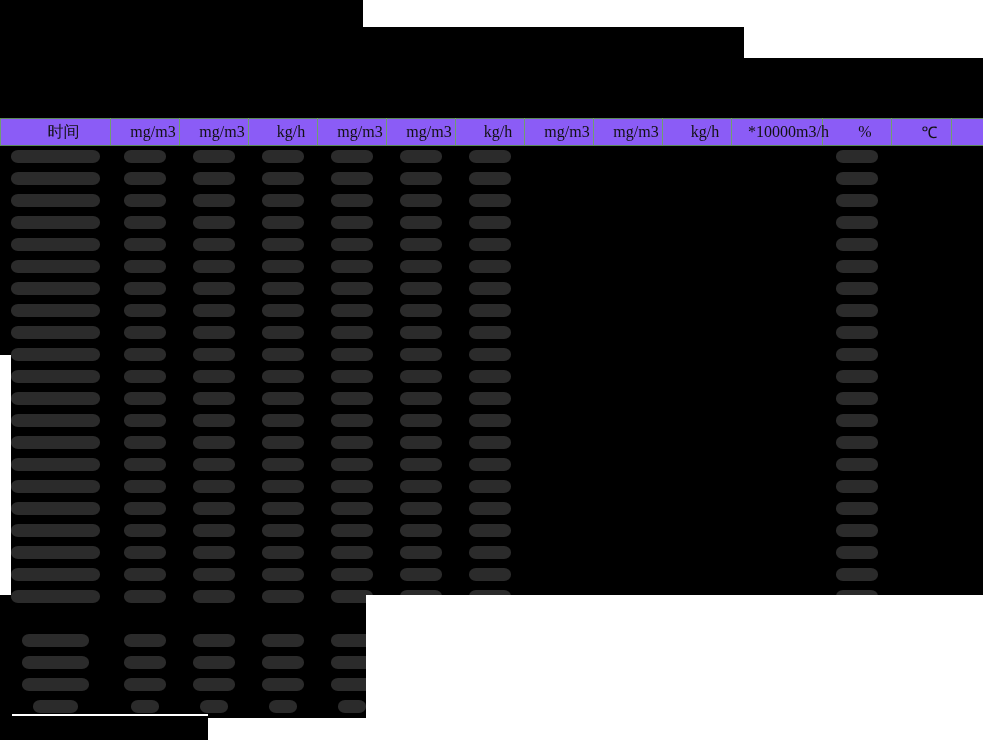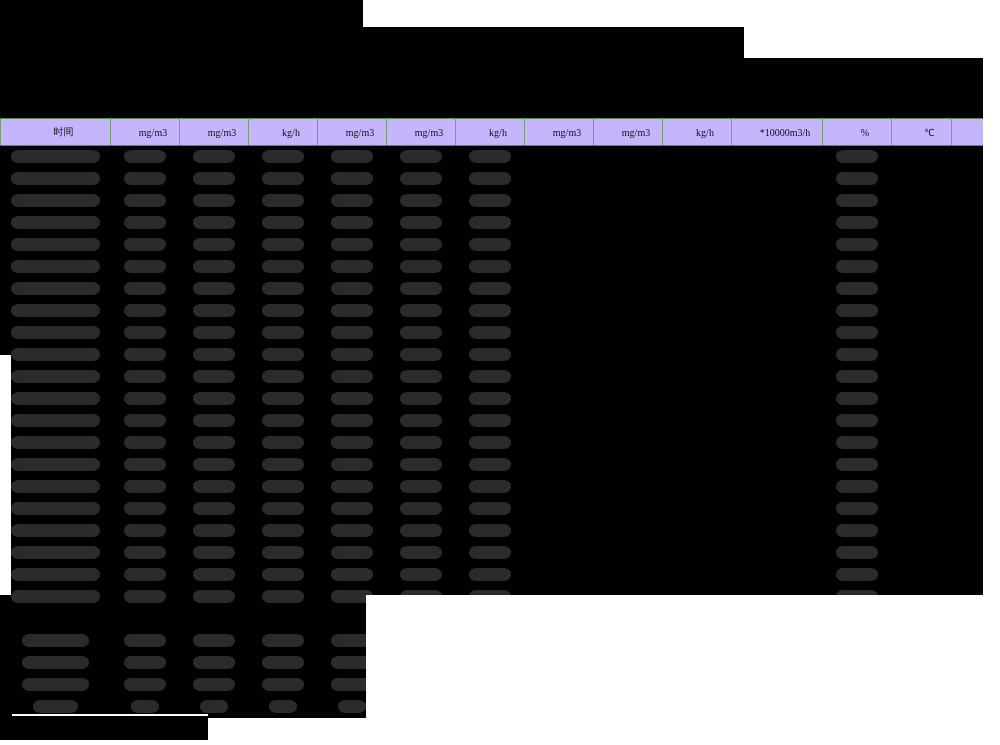--- a/index.html
+++ b/index.html
@@ -35,23 +35,23 @@
     background: #000000;
   }
   table.data th,
   table.data td {
     border: 1px solid #000000;
     padding: 0;
     margin: 0;
   }
   
   tr.unit-row th {
-    background: #c4b5fd;
+    background: #8b5cf6;
     color: #111111;
-    font-size: 10px;
+    font-size: 16px;
     font-weight: normal;
     height: 26px;
     text-align: center;
     vertical-align: middle;
     border-left: 1px solid #6f9e6f;
     border-right: 1px solid #6f9e6f;
     border-top: 1px solid #5c8a5c;
     border-bottom: 1px solid #5c8a5c;
     font-family: "Liberation Serif", serif;
     padding-left: 16px;

